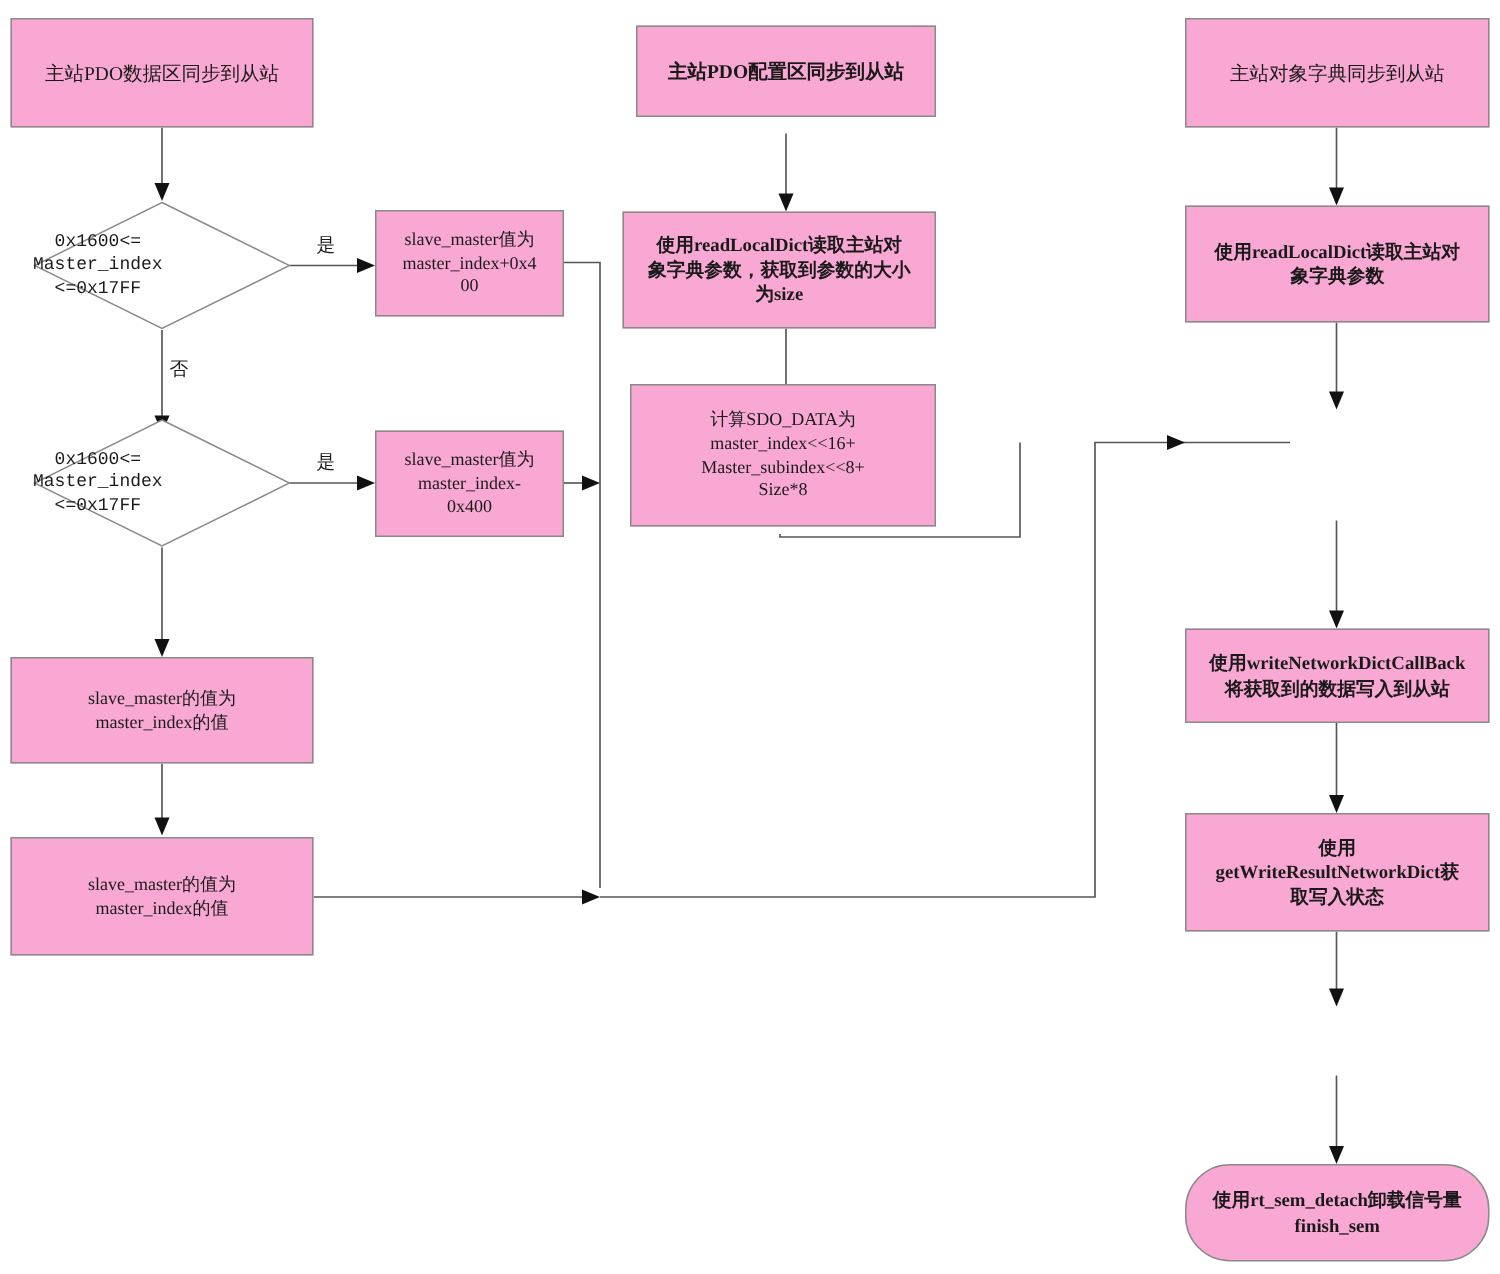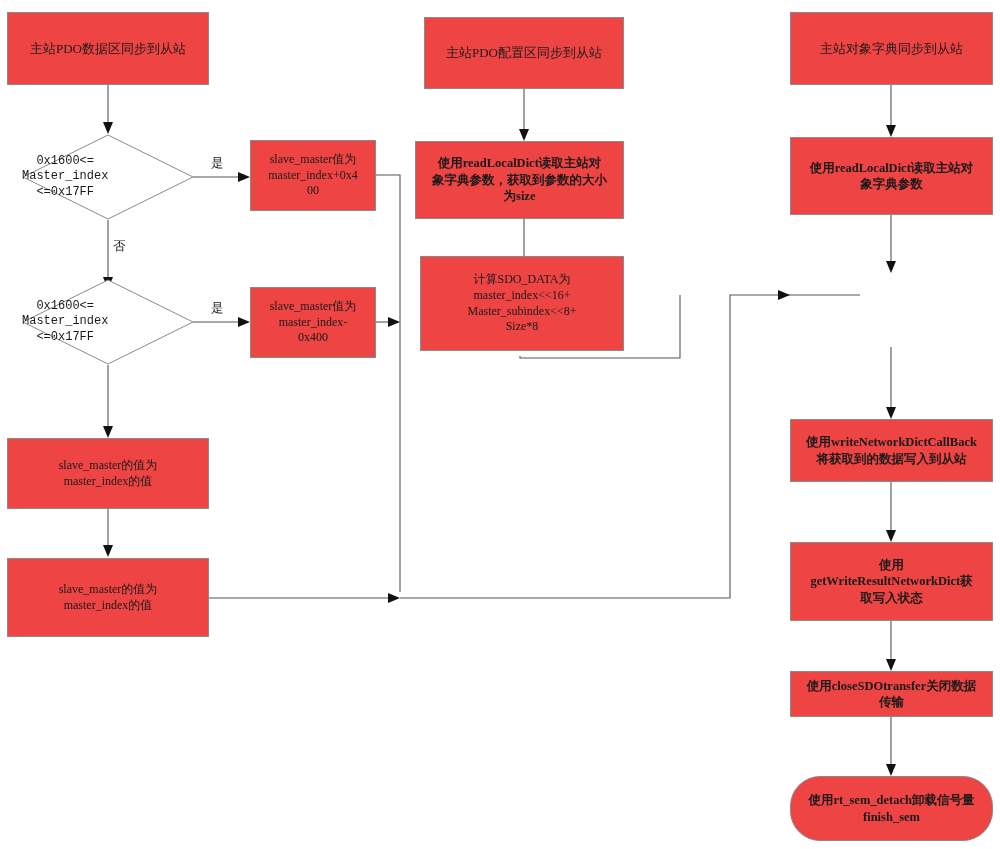--- a/index.html
+++ b/index.html
@@ -12,21 +12,21 @@
     width: 1000px;
     height: 849px;
     background: #ffffff;
     font-family: "Liberation Serif", "DejaVu Serif", serif;
     overflow: hidden;
   }
   .node {
     position: absolute;
     box-sizing: border-box;
     border: 1px solid #8a8a8a;
-    background: #ef4444;
+    background: #f9a8d4;
     display: flex;
     align-items: center;
     justify-content: center;
     text-align: center;
     color: #1a1a1a;
     line-height: 1.32;
     padding: 2px 5px;
     white-space: pre-line;
   }
   .node.proc {
@@ -180,21 +180,21 @@
 
   <div class="node mono" style="left:7px; top:558px; width:202px; height:79px;">slave_master的值为
 master_index的值</div>
 
   <div class="edge-label" style="left:211px; top:155px;">是</div>
 
   <div class="edge-label" style="left:113px; top:238px;">否</div>
 
   <div class="edge-label" style="left:211px; top:300px;">是</div>
 
-  <div class="node term" style="left:424px; top:17px; width:200px; height:72px;">主站PDO配置区同步到从站</div>
+  <div class="node term" style="left:424px; top:17px; width:200px; height:61px;font-weight:bold;">主站PDO配置区同步到从站</div>
 
   <div class="node proc" style="left:415px; top:141px; width:209px; height:78px;">使用readLocalDict读取主站对
 象字典参数，获取到参数的大小
 为size</div>
 
   <div class="node mono" style="left:420px; top:256px; width:204px; height:95px;">计算SDO_DATA为
 master_index&lt;&lt;16+
 Master_subindex&lt;&lt;8+
 Size*8</div>
 
@@ -204,19 +204,17 @@
 象字典参数</div>
 
 
   <div class="node proc" style="left:790px; top:419px; width:203px; height:63px;">使用writeNetworkDictCallBack
 将获取到的数据写入到从站</div>
 
   <div class="node proc" style="left:790px; top:542px; width:203px; height:79px;">使用
 getWriteResultNetworkDict获
 取写入状态</div>
 
-  <div class="node proc" style="left:790px; top:671px; width:203px; height:46px;">使用closeSDOtransfer关闭数据
-传输</div>
 
   <div class="node proc" style="left:790px; top:776px; width:203px; height:65px;border-radius:30px;">使用rt_sem_detach卸载信号量
 finish_sem</div>
 
 </div>
 
 </body></html>

